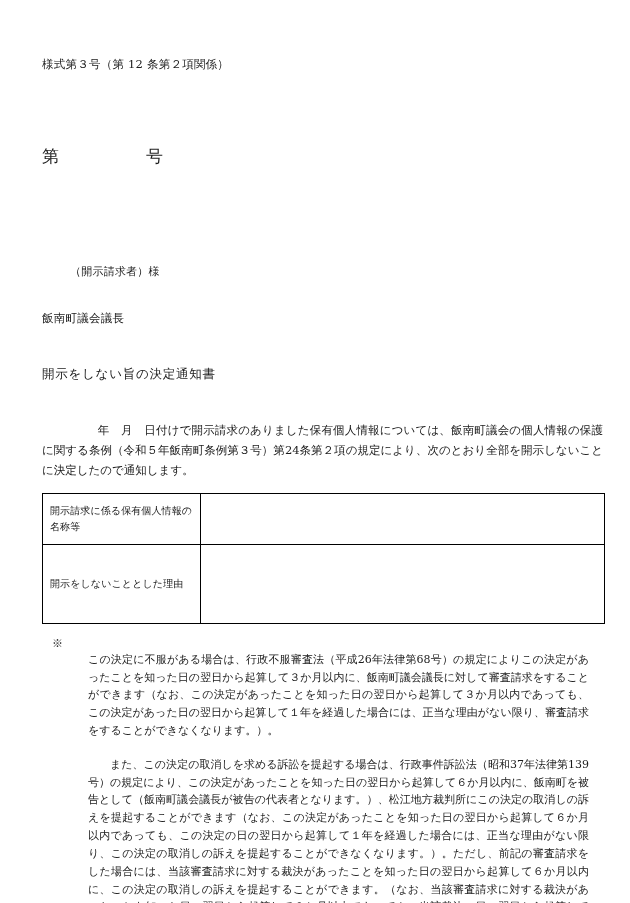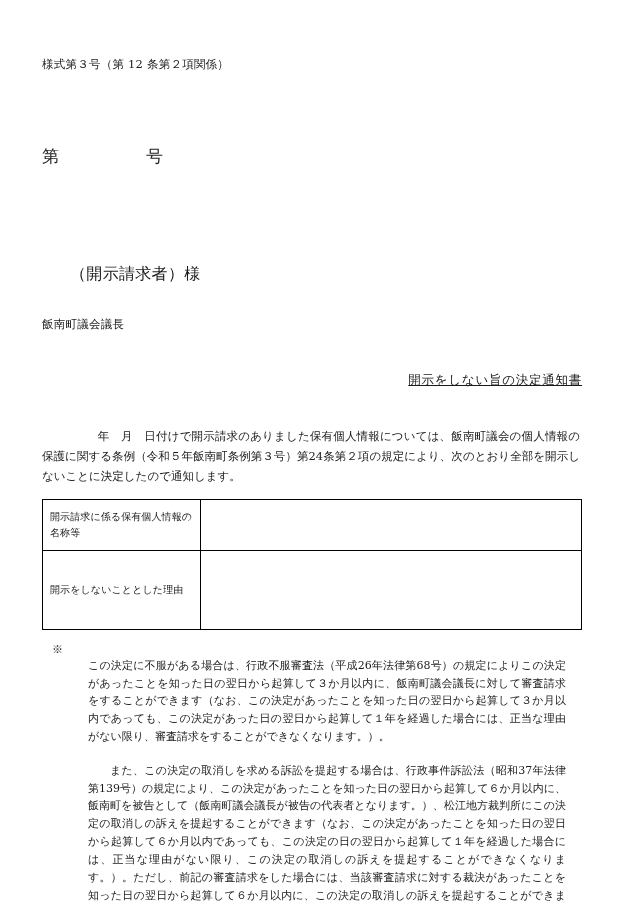--- a/index.html
+++ b/index.html
@@ -11,21 +11,21 @@
     width: 630px;
     height: 903px;
     position: relative;
     font-family: "DejaVu Serif", "Liberation Serif", serif;
     color: #1a1a1a;
     -webkit-font-smoothing: none;
   }
   .page {
     position: absolute;
     inset: 0;
-    padding: 56px 48px 0 42px;
+    padding: 56px 25px 0 42px;
     box-sizing: border-box;
   }
 
   
   .form-no {
     font-size: 11.5px;
     line-height: 1.5;
     letter-spacing: .02em;
   }
   .doc-meta {
@@ -34,37 +34,36 @@
     font-size: 17px;
     line-height: 1.65;
     padding-right: 18px;
     white-space: pre;
   }
   .doc-meta div { letter-spacing: .02em; }
 
   .addressee {
     margin-top: 38px;
     padding-left: 28px;
-    font-size: 16px;
+    font-size: 11px;
     letter-spacing: .02em;
   }
   .issuer {
     margin-top: 32px;
     text-align: left;
     padding-right: 30px;
     font-size: 11.5px;
     letter-spacing: .02em;
   }
 
   .doc-title {
     margin-top: 40px;
-    text-align: right;
+    text-align: left;
     font-size: 12.5px;
     letter-spacing: .06em;
-    text-decoration: underline;
   }
 
   
   .body-para {
     margin-top: 38px;
     font-size: 11.5px;
     line-height: 1.72;
     text-align: justify;
     text-justify: inter-ideograph;
     letter-spacing: 0;

